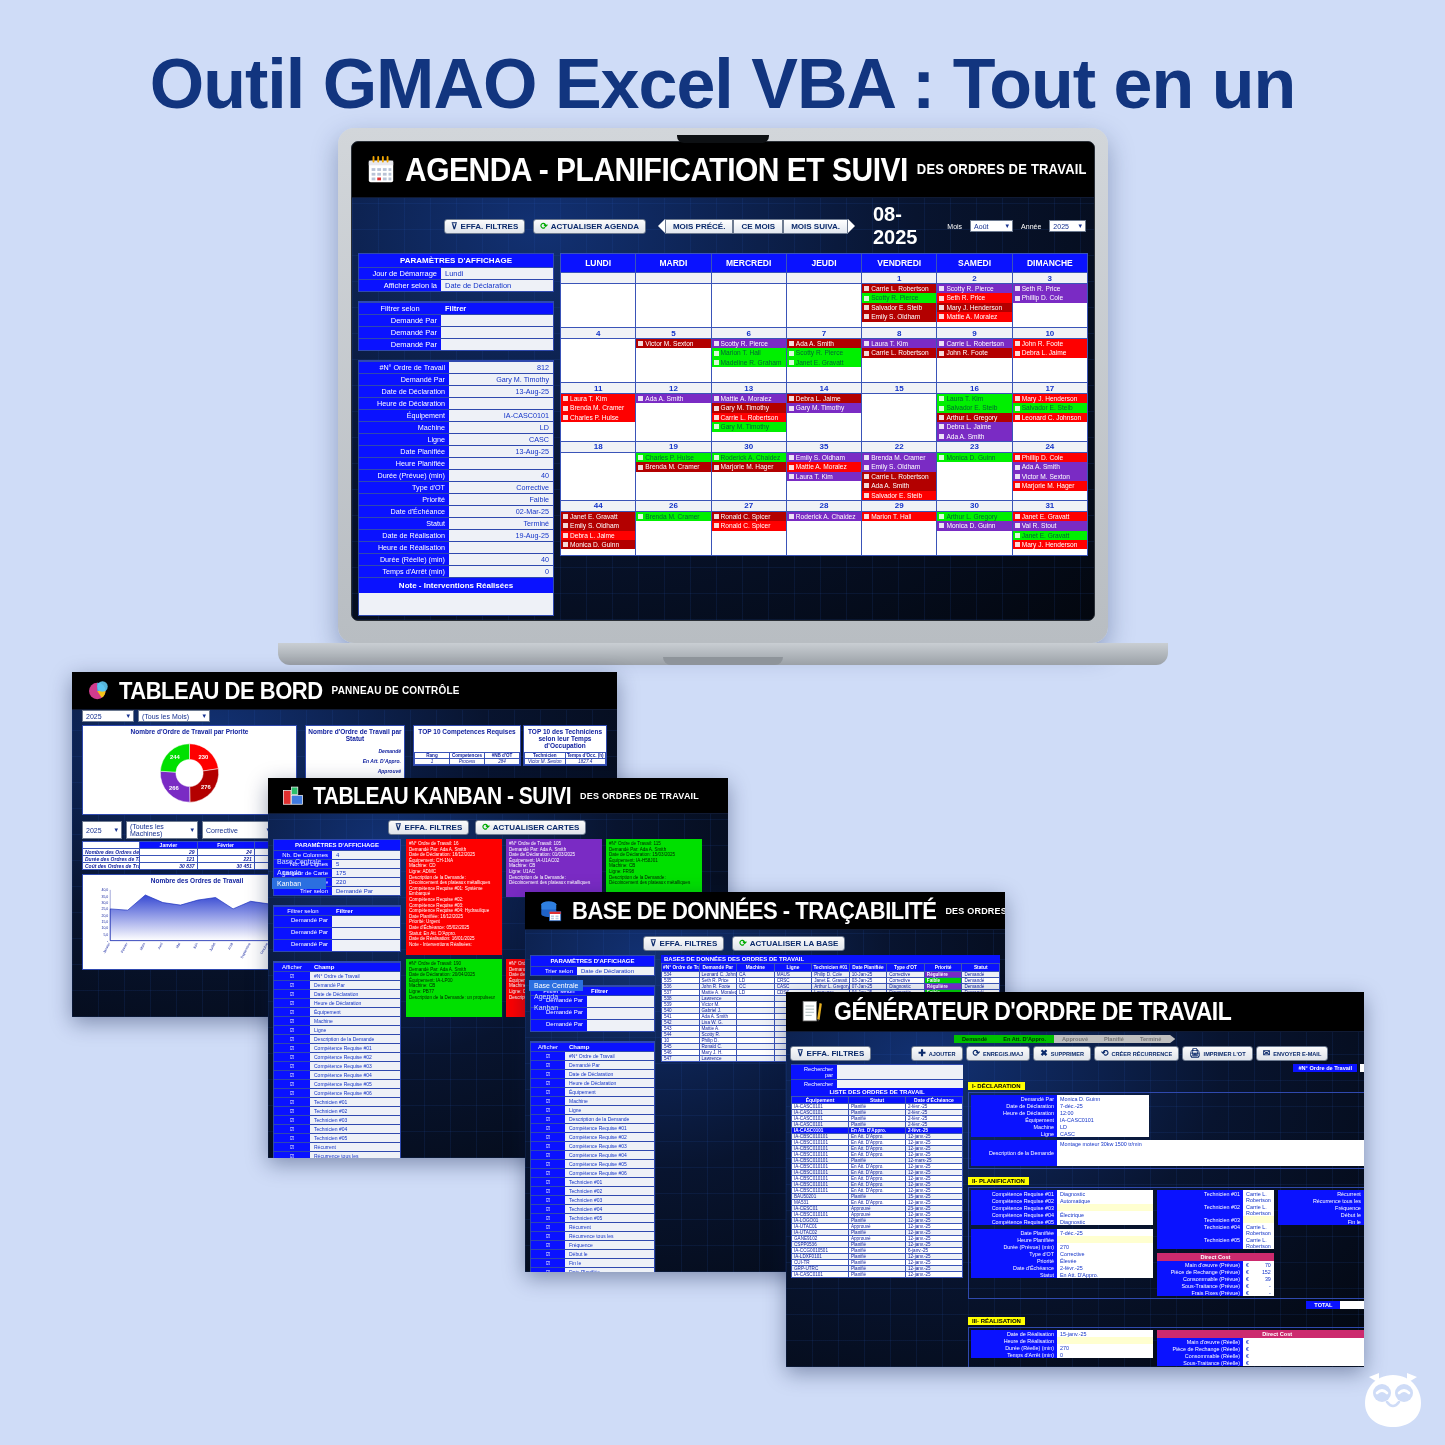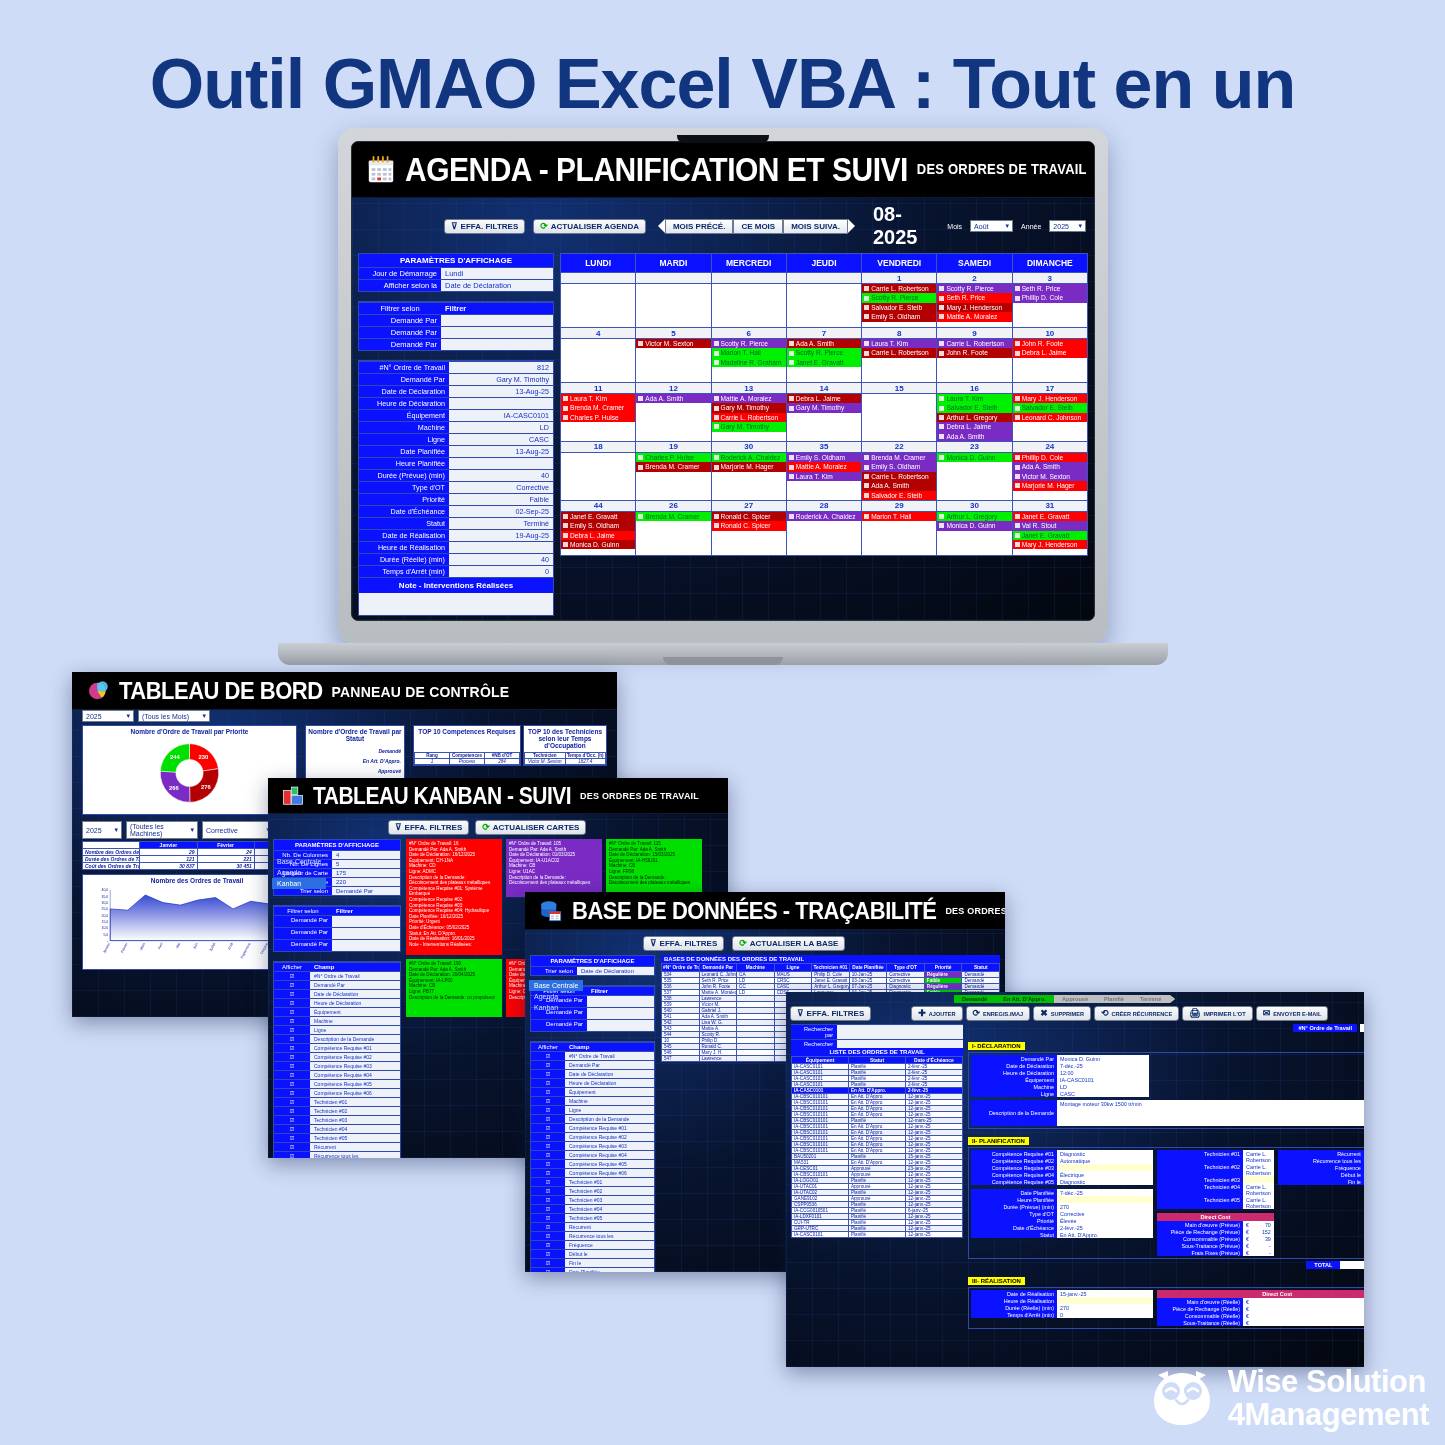--- a/index.html
+++ b/index.html
@@ -292,21 +292,21 @@
                   <div class="prow r">
        <div class="k" style="flex:0 0 90px;font-size:7.2px">Type d'OT</div>
        <div class="v" style="font-size:7.2px">Corrective</div>
      </div>
                   <div class="prow r">
        <div class="k" style="flex:0 0 90px;font-size:7.2px">Priorité</div>
        <div class="v" style="font-size:7.2px">Faible</div>
      </div>
                   <div class="prow r">
        <div class="k" style="flex:0 0 90px;font-size:7.2px">Date d'Échéance</div>
-       <div class="v" style="font-size:7.2px">02-Sep-25</div>
+       <div class="v" style="font-size:7.2px">02-Mar-25</div>
      </div>
                   <div class="prow r">
        <div class="k" style="flex:0 0 90px;font-size:7.2px">Statut</div>
        <div class="v" style="font-size:7.2px">Terminé</div>
      </div>
                   <div class="prow r">
        <div class="k" style="flex:0 0 90px;font-size:7.2px">Date de Réalisation</div>
        <div class="v" style="font-size:7.2px">19-Aug-25</div>
      </div>
                   <div class="prow r">
@@ -767,21 +767,21 @@
 <div class="panel" style="left:72px;top:672px;width:545px;height:345px;">
   <div class="app">
     <div class="banner" style="height:38px">
       <svg class="ico" style="width:24px;height:24px" viewBox="0 0 32 32">
         <circle cx="15" cy="16" r="11" fill="#d03b8e"></circle>
         <path d="M15 16 L15 5 A11 11 0 0 1 26 16 Z" fill="#3db0e8"></path>
         <path d="M15 16 L26 16 A11 11 0 0 1 21 25 Z" fill="#f5c518"></path>
         <circle cx="22" cy="10" r="7" fill="#5ec8f2" opacity=".9"></circle>
       </svg>
       <h1 style="font-size:22px">TABLEAU DE BORD</h1>
-      <h2 style="font-size:14px">PANNEAU DE CONTRÔLE</h2>
+      <h2 style="font-size:10px">PANNEAU DE CONTRÔLE</h2>
     </div>
 
 
     <div style="display:flex;gap:4px;padding:0 10px 3px 10px">
       <span class="ag-sel" style="width:52px">
         <span>2025</span>
           <span>▾</span>
         </span>
       <span class="ag-sel" style="width:72px">
         <span>(Tous les Mois)</span>
@@ -1529,20 +1529,34 @@
               </tr>
             </tbody>
           </table>
       </div>
     </div>
   </div>
 </div>
 
 <div class="panel" style="left:786px;top:992px;width:578px;height:375px;">
   <div class="app">
+    <div class="banner" style="height:40px">
+      <svg class="ico" style="width:25px;height:25px" viewBox="0 0 32 32">
+        <rect x="4" y="3" width="17" height="25" fill="#fff" stroke="#888"></rect>
+        <g stroke="#9aa" stroke-width="1">
+            <line x1="7" y1="9" x2="18" y2="9"></line>
+            <line x1="7" y1="13" x2="18" y2="13"></line>
+            <line x1="7" y1="17" x2="18" y2="17"></line>
+            <line x1="7" y1="21" x2="15" y2="21"></line>
+          </g>
+        <path d="M22 26 L25 5 L28 6 L25 27 Z" fill="#e8b020"></path>
+        <path d="M22 26 L25 27 L23 29 Z" fill="#333"></path>
+      </svg>
+      <h1 style="font-size:23px">GÉNÉRATEUR D'ORDRE DE TRAVAIL</h1>
+    </div>
 
     <div style="display:flex;align-items:center;gap:3px;padding:3px 0 0 168px">
       <div id="pipeline" style="display:flex;align-items:center">
           <span style="background:#00c000;color:#003300;font-size:5.6px;font-weight:bold;padding:1px 8px;">Demandé</span>
           <span style="background:#00c000;color:#003300;font-size:5.6px;font-weight:bold;padding:1px 8px;">En Att. D'Appro.</span>
           <span style="background:#bfbfbf;color:#777;font-size:5.6px;font-weight:bold;padding:1px 8px;">Approuvé</span>
           <span style="background:#bfbfbf;color:#777;font-size:5.6px;font-weight:bold;padding:1px 8px;">Planifié</span>
           <span style="background:#bfbfbf;color:#777;font-size:5.6px;font-weight:bold;padding:1px 8px;clip-path:polygon(0 0,88% 0,100% 50%,88% 100%,0 100%);padding-right:14px;">Terminé</span>
         </div>
     </div>
@@ -2002,17 +2016,13 @@
     <path d="M10 8 L20 4 L20 14 Z" fill="#fff"></path>
     <path d="M58 8 L48 4 L48 14 Z" fill="#fff"></path>
     <path d="M34 6 C16 6 6 20 6 34 C6 50 20 58 34 58 L34 30 Z" fill="#fff"></path>
     <path d="M34 6 C52 6 62 20 62 34 C62 50 48 58 34 58 L34 30 Z" fill="#fff"></path>
     <circle cx="23" cy="24" r="9" fill="#cfdcf7"></circle>
     <circle cx="45" cy="24" r="9" fill="#cfdcf7"></circle>
     <path d="M18 24 q5 -5 10 0" stroke="#fff" stroke-width="2.6" fill="none" stroke-linecap="round"></path>
     <path d="M40 24 q5 -5 10 0" stroke="#fff" stroke-width="2.6" fill="none" stroke-linecap="round"></path>
     <path d="M28 33 q6 8 12 0" stroke="#cfdcf7" stroke-width="2.6" fill="none" stroke-linecap="round"></path>
   </svg>
-  <div>
-    <div class="txt">Wise Solution</div>
-    <div class="txt">4Management</div>
-  </div>
 </div>
 
 </body></html>

